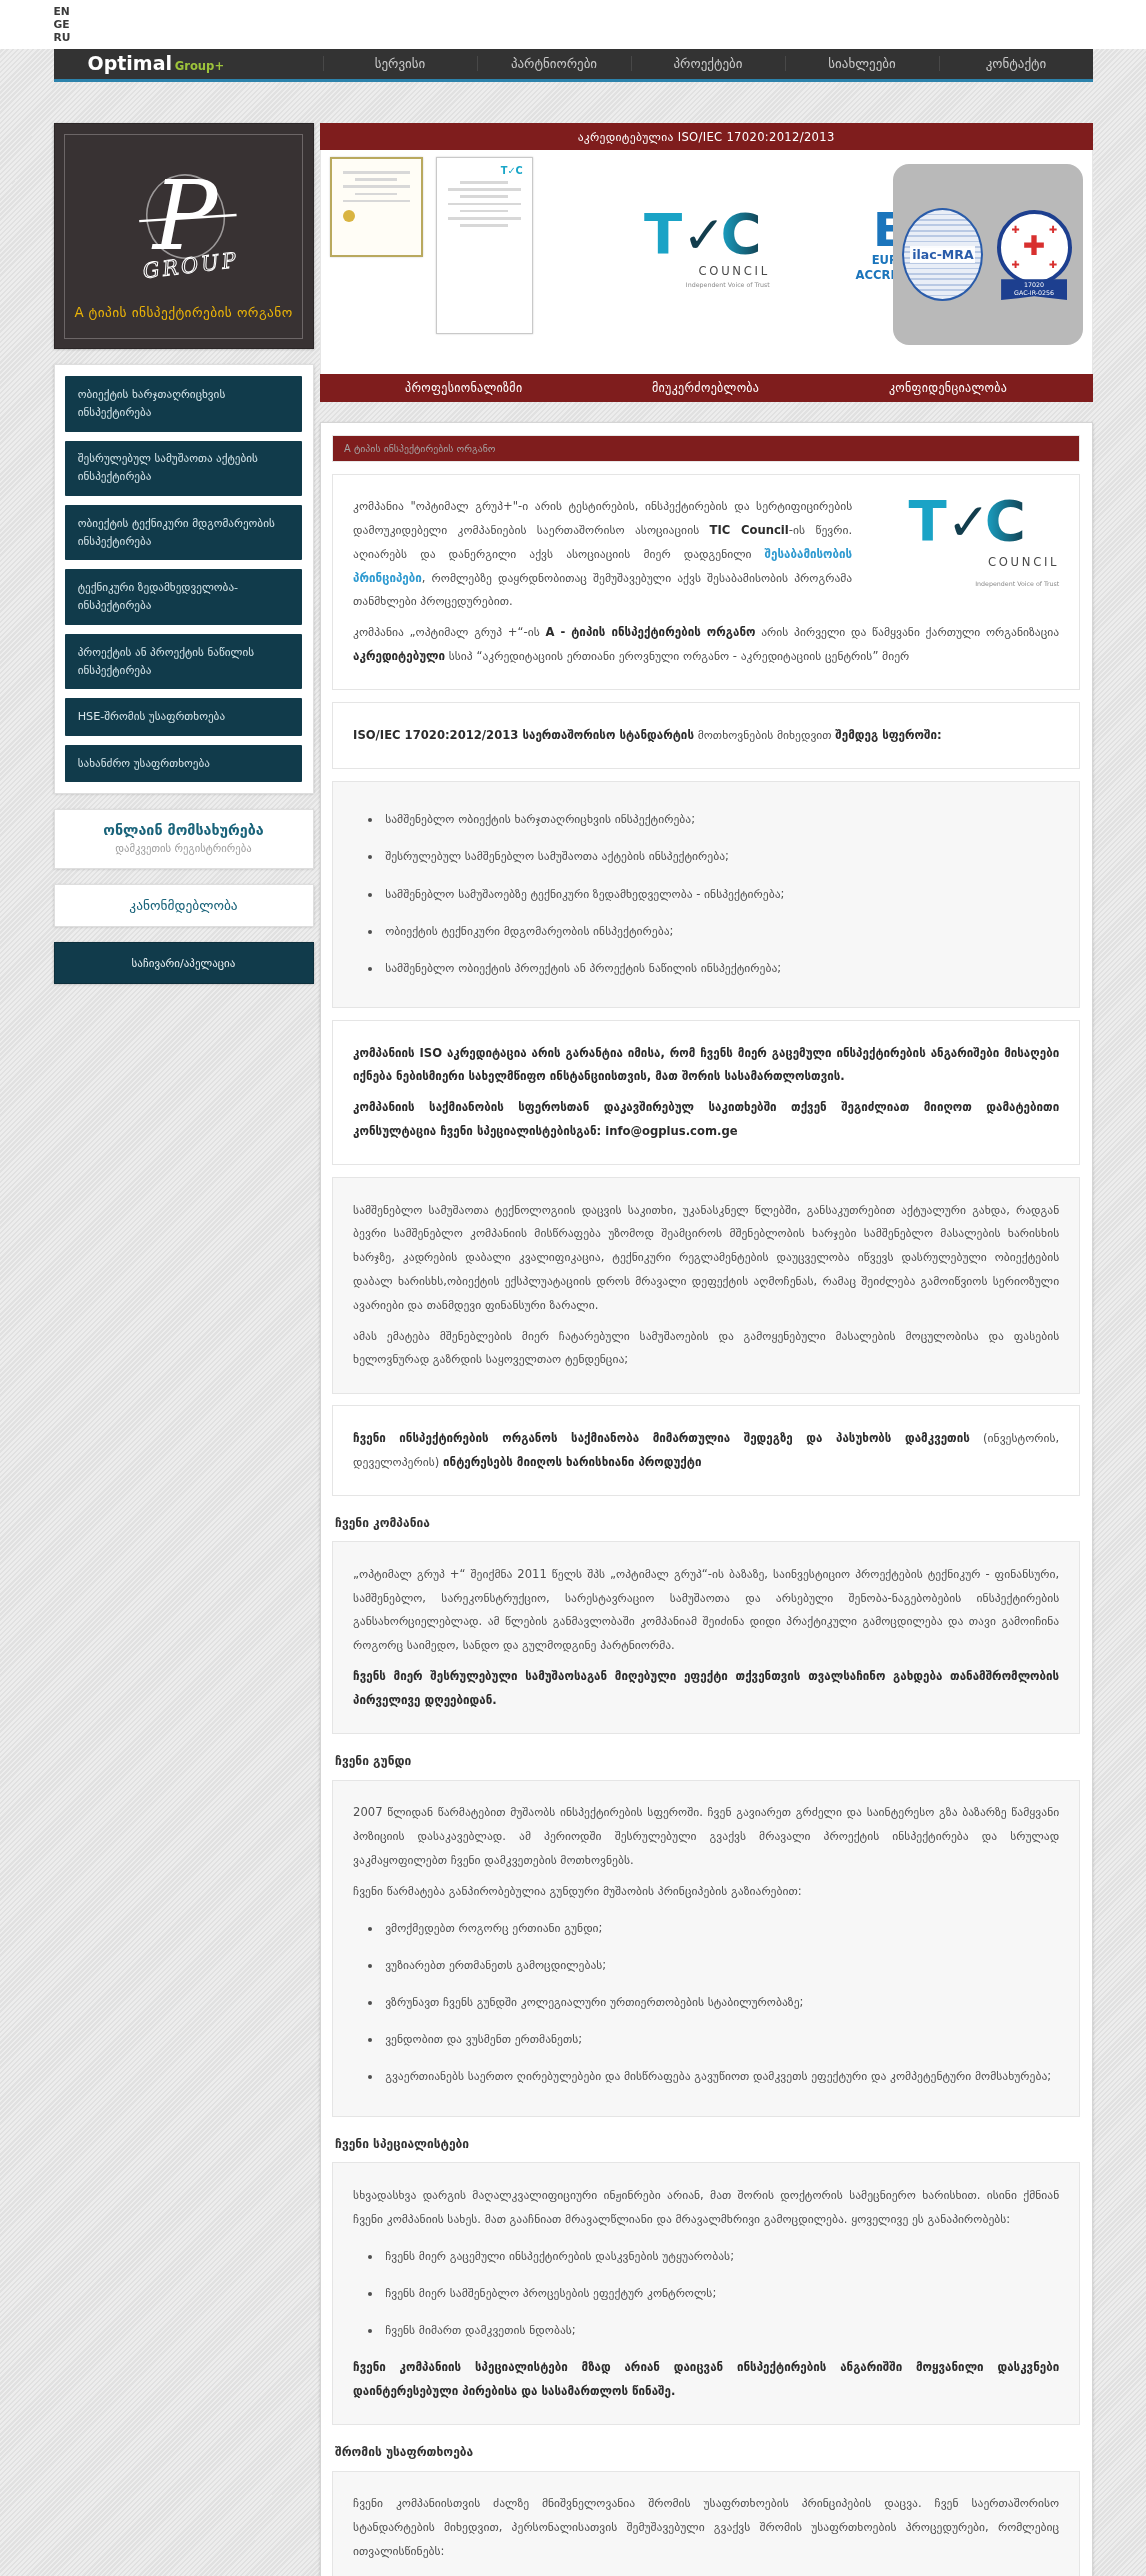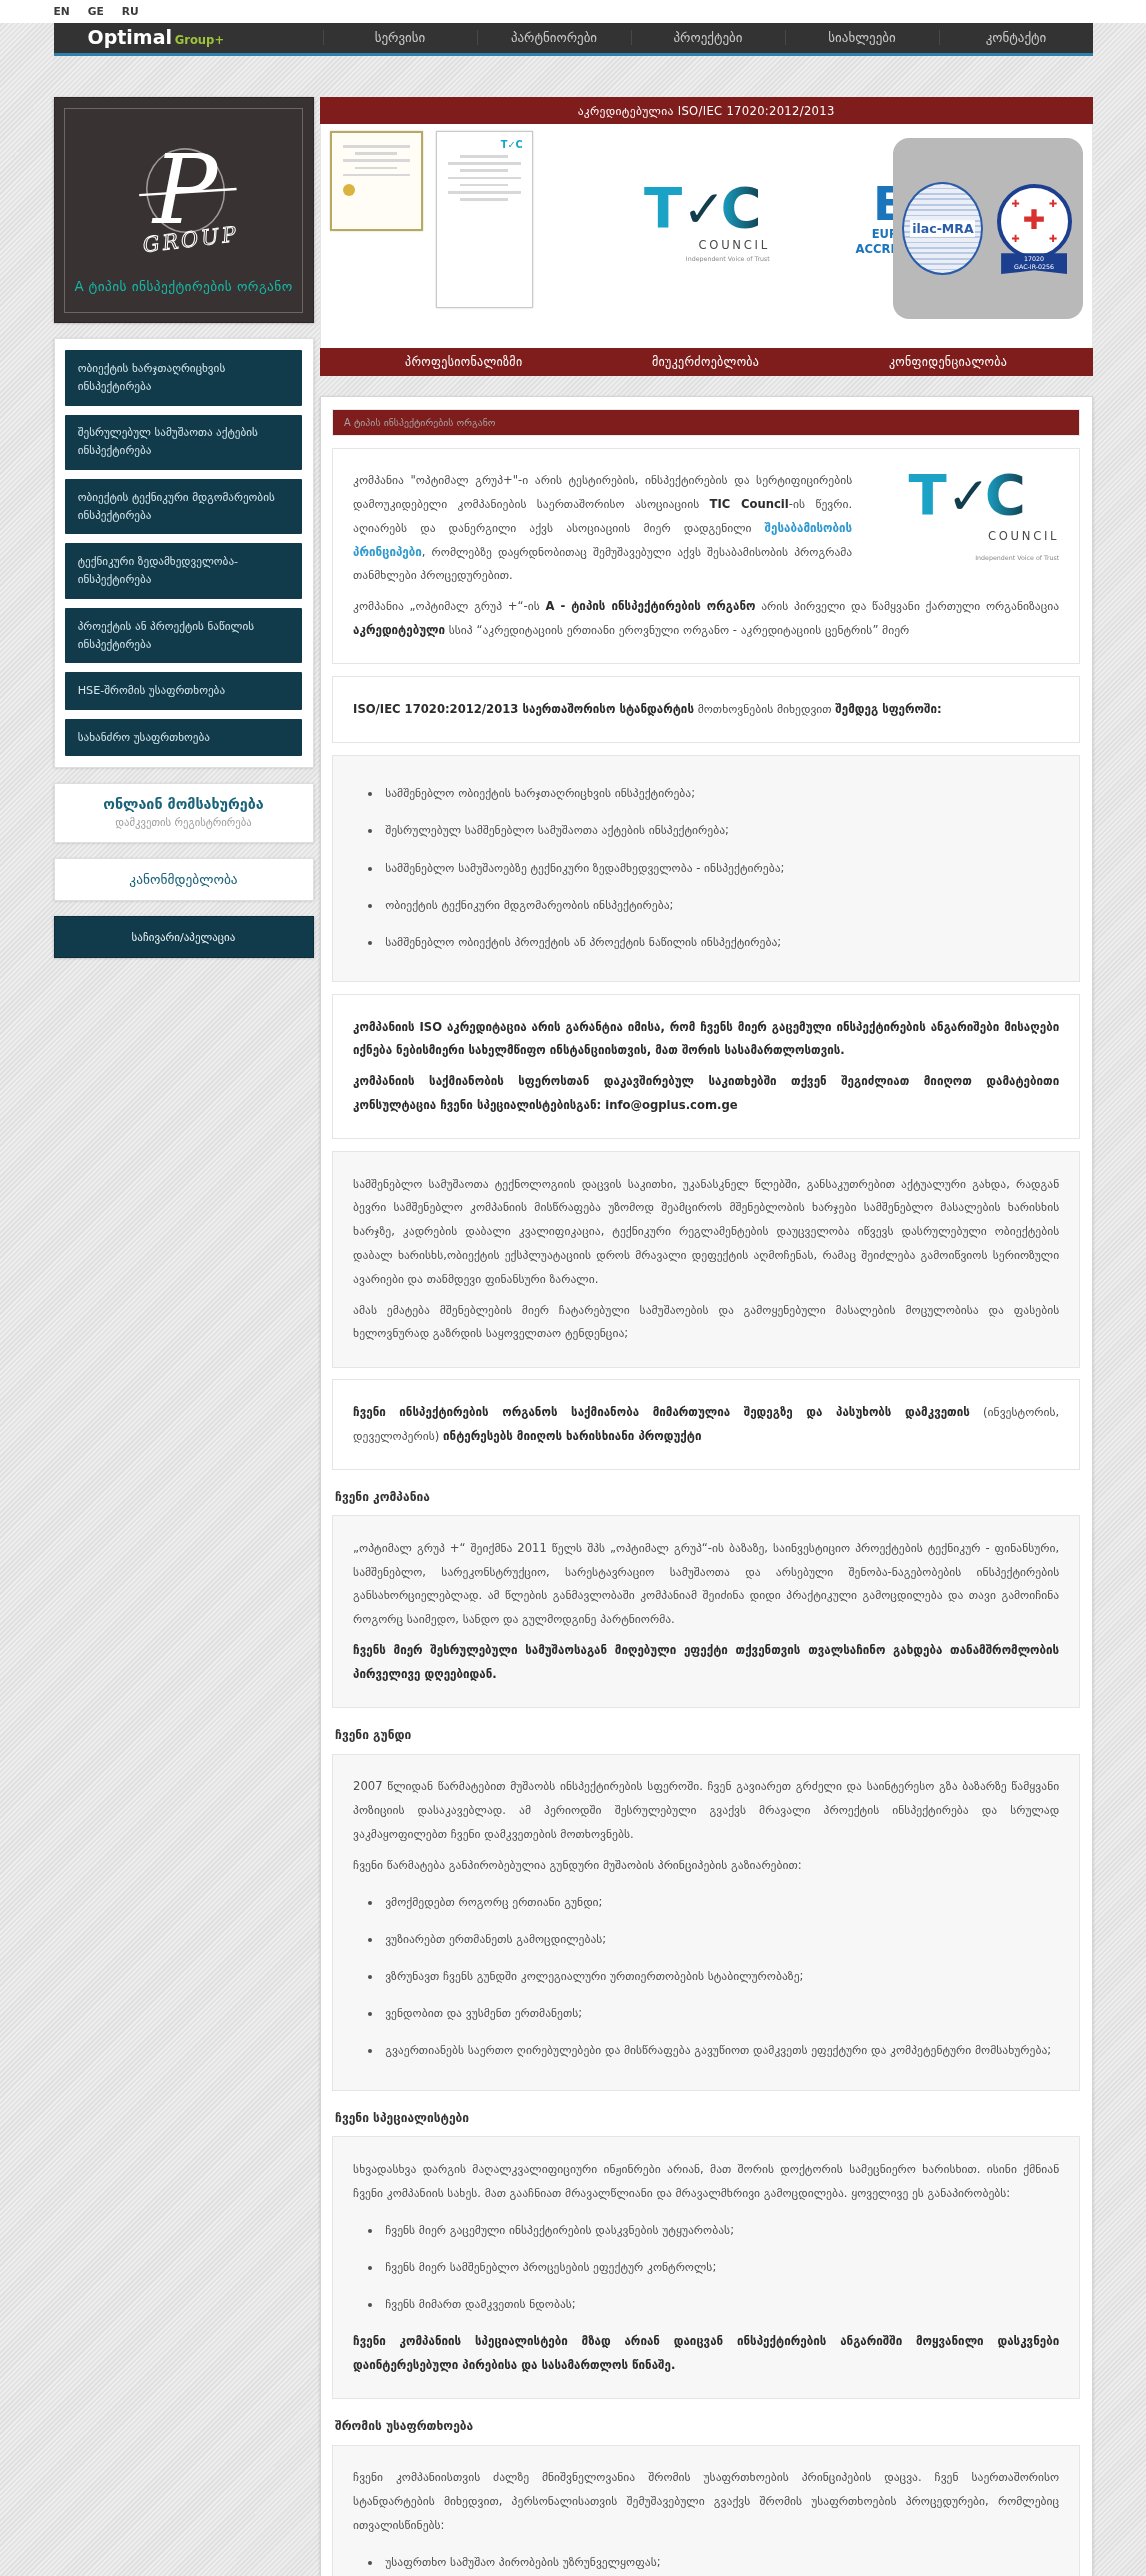--- a/index.html
+++ b/index.html
@@ -6,21 +6,21 @@
   html,body { margin:0; padding:0; }
   body {
     font-family: "DejaVu Sans", sans-serif;
     background: repeating-linear-gradient(315deg, #ededed 0px, #ededed 1.8px, #e1e1e1 1.8px, #e1e1e1 3.6px);
     color:#4f4f4f;
   }
   .container { width:1039px; margin:0 auto; }
 
   
   .topbar { background:#fff; }
-  .topbar-inner { display:flex; justify-content:flex-start; gap:18px; padding:5.4px 85px 4.5px 0; }
+  .topbar-inner { display:flex; justify-content:flex-start; padding:5.4px 85px 4.5px 0;flex-direction:column; }
   .lang-item { font-size:10.7px; font-weight:bold; color:#3a3a3a; cursor:pointer; }
 
   
   .navbar { background:#333333; display:flex; align-items:center; height:30px; }
   .brand { display:flex; align-items:center; padding:0 16px 0 34px; min-width:269px; }
   .brand-name { color:#fff; font-size:19px; font-weight:bold; line-height:1; }
   .brand-suffix { color:#9dc33b; font-size:11.6px; font-weight:bold; margin-left:2.7px; position:relative; top:1.8px; }
   .nav { flex:1; display:flex; }
   .nav-item { flex:1; display:flex; align-items:center; justify-content:center;
     color:#c9c9c9; font-size:13px; border-left:0.9px solid #484848; cursor:pointer; }
@@ -29,21 +29,21 @@
   
   .layout { display:flex; gap:6.3px; margin-top:41px; align-items:flex-start; }
   .sidebar { width:260px; flex:none; }
   .main { flex:1; min-width:0; }
 
   
   .card { background:#fff; border:0.9px solid #dedede; box-shadow:0 0.9px 2.7px rgba(0,0,0,.18); margin-bottom:15px; }
   .logo-box { background:#383233; border:0.9px solid #2b2627; padding:9.8px; margin-bottom:15px; box-shadow:0 0.9px 2.7px rgba(0,0,0,.3); }
   .logo-box-inner { border:0.9px solid #6c6667; padding:18px 7.2px 14.3px; text-align:center; }
   .emblem { width:170px; height:141px; margin:0 auto; display:block; }
-  .logo-caption { color:#14b8a6; font-size:13.4px; line-height:1.5; margin-top:9px; letter-spacing:0.4px; }
+  .logo-caption { color:#eab308; font-size:13.4px; line-height:1.5; margin-top:9px; letter-spacing:0.4px; }
 
   .online-card { text-align:center; padding:11.6px 9px 12.5px; cursor:pointer; }
   .online-title { color:#19637a; font-size:14.3px; font-weight:bold; }
   .online-sub { color:#9d9d9d; font-size:10.7px; margin-top:4.5px; }
 
   .menu-card { padding:10.7px; }
   .menu-item { background:#113b4b; color:#d6e5ea; font-size:11.2px; line-height:1.6;
     padding:9.8px 12.5px; margin-bottom:9px; cursor:pointer; border-radius:0.9px; }
   .menu-item:last-child { margin-bottom:0; }
 

